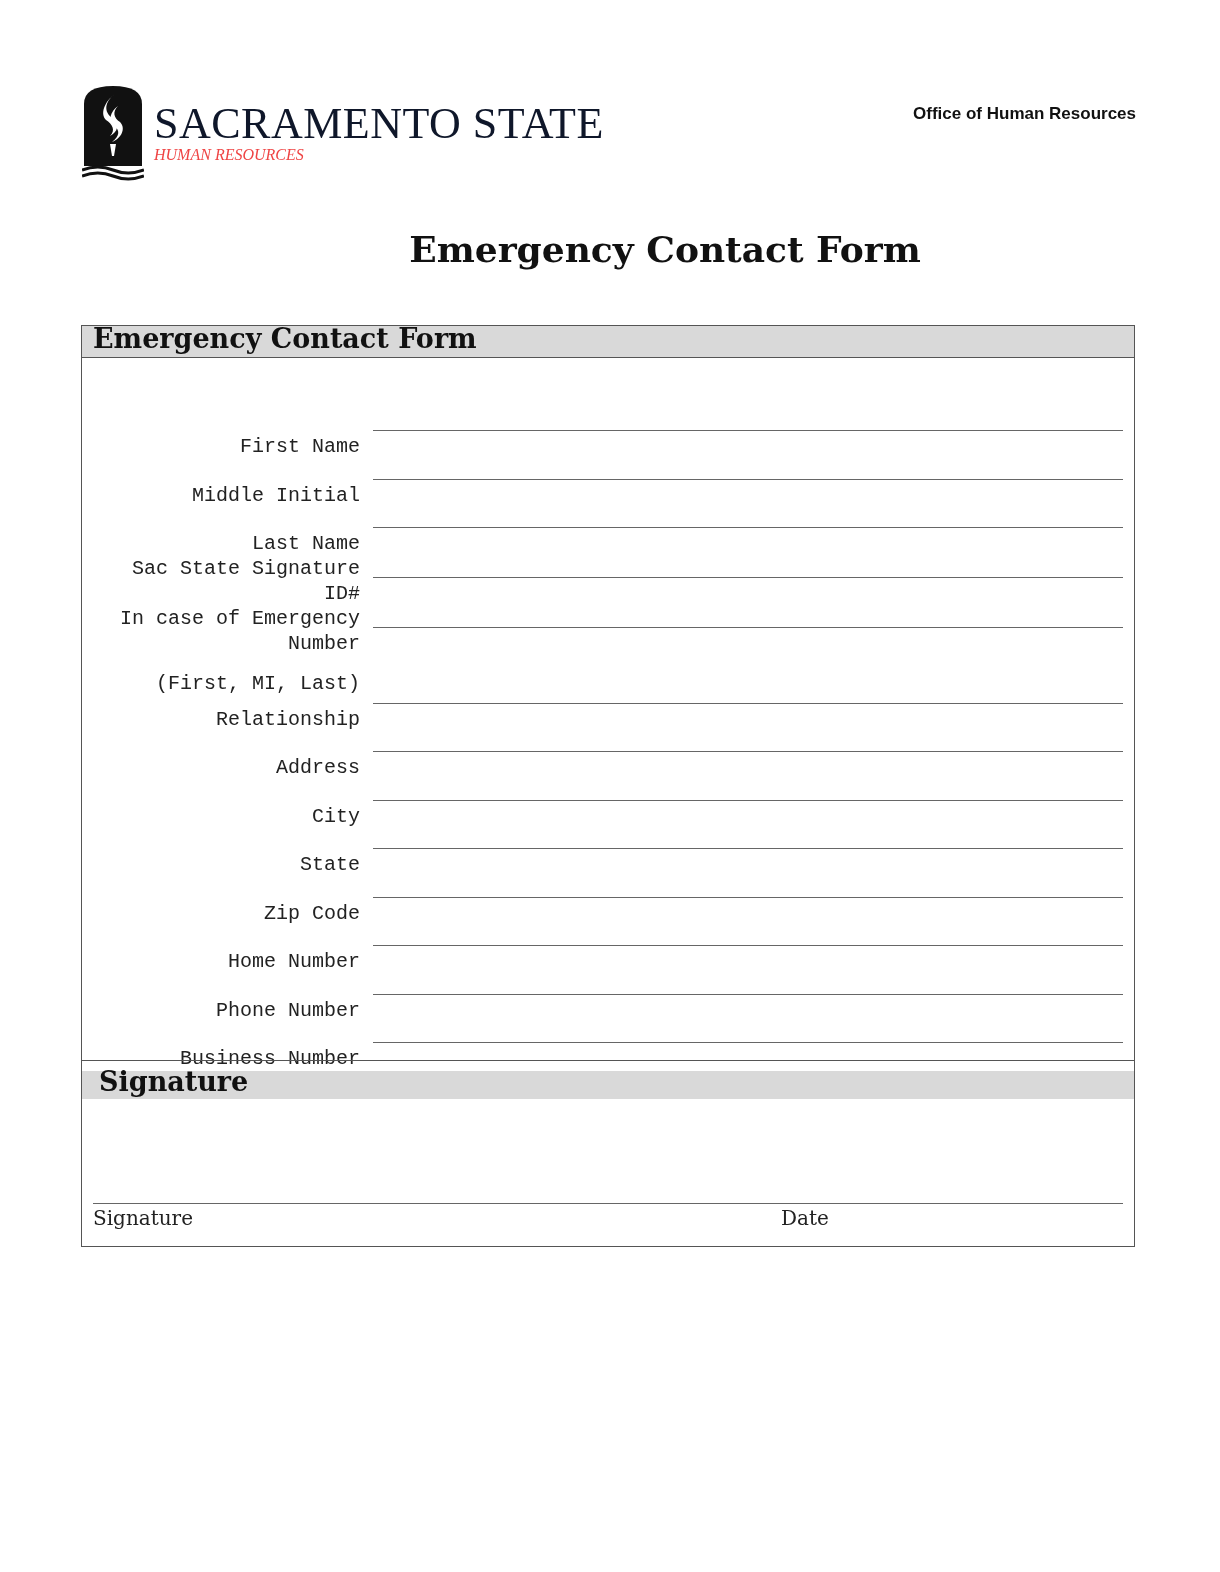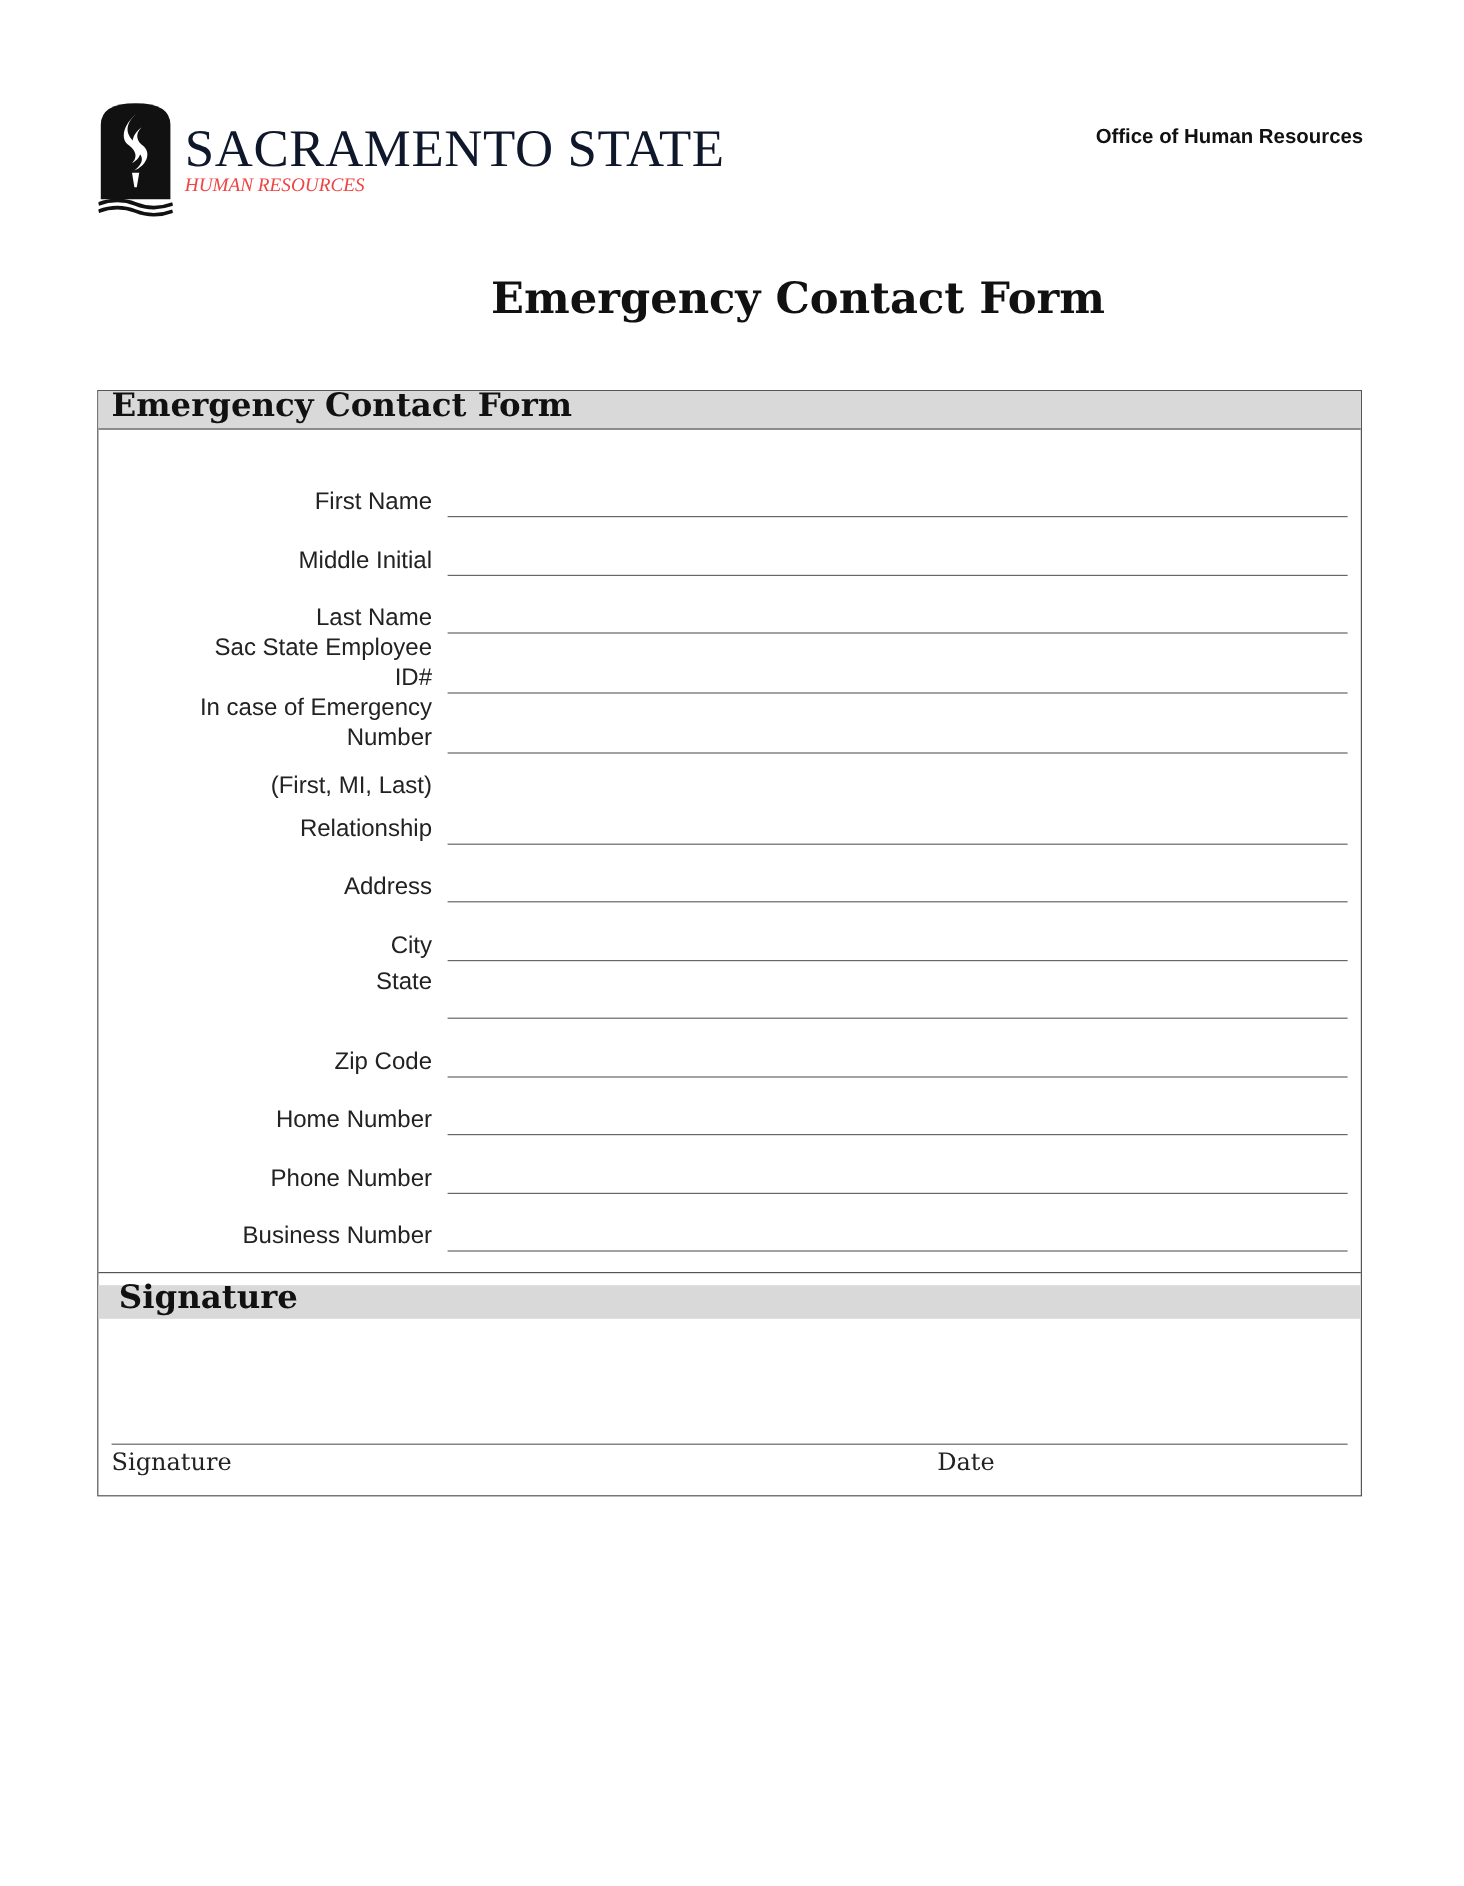--- a/index.html
+++ b/index.html
@@ -12,21 +12,21 @@
 
     .office { position: absolute; right: 84px; top: 102px; text-align: right; font-family: Liberation Sans, sans-serif; font-weight: bold; font-size: 17px; line-height: 24px; color: #111; }
 
     .doc-title { position: absolute; left: 0; width: 1330px; top: 228px; text-align: center; font-family: "DejaVu Serif", serif; font-weight: bold; font-size: 36px; color: #111; }
 
     .form-box { position: absolute; left: 81px; top: 325px; width: 1054px; height: 922px; border: 1px solid #555; box-sizing: border-box; }
     .section-head { position: absolute; left: 0; right: 0; background: #d9d9d9; font-family: "DejaVu Serif", serif; font-weight: bold; color: #111; }
     .head-1 { top: 0; height: 31px; border-bottom: 1px solid #555; font-size: 27px; line-height: 26px; padding-left: 11px; }
     .divider { position: absolute; left: 0; right: 0; top: 734px; border-top: 1px solid #555; }
     .head-2 { top: 745px; height: 28px; font-size: 27px; line-height: 22px; padding-left: 17px; }
-    .label { position: absolute; right: 774px; text-align: right; font-family: Liberation Sans, sans-serif; font-size: 20px; line-height: 25px; color: #222; white-space: nowrap; }
+    .label { position: absolute; right: 774px; text-align: right; font-family: Liberation Mono, monospace; font-size: 20px; line-height: 25px; color: #222; white-space: nowrap; margin-top: 28px; }
     .line { position: absolute; left: 291px; right: 11px; border-bottom: 1px solid #666; height: 0; }
 
     .sig-line { position: absolute; left: 11px; right: 11px; top: 877px; border-bottom: 1px solid #666; }
     .sig-label { position: absolute; top: 880px; font-family: "DejaVu Serif", serif; font-size: 20px; color: #222; }
   </style>
 </head>
 <body>
 
 <div class="logo">
   <svg class="logo-mark" viewBox="0 0 62 98">
@@ -53,42 +53,42 @@
   <div class="label" style="top:80px">First Name</div>
   <div class="line" style="top:104px"></div>
 
   <div class="label" style="top:129px">Middle Initial</div>
   <div class="line" style="top:153px"></div>
 
   <div class="label" style="top:177px">Last Name</div>
   <div class="line" style="top:201px"></div>
 
   <div class="label" style="top:202px">
-    <div>Sac State Employee</div>
+    <div>Sac State Signature</div>
     <div>ID#</div>
   </div>
   <div class="line" style="top:251px"></div>
 
   <div class="label" style="top:252px">
     <div>In case of Emergency</div>
     <div>Number</div>
     <div style="margin-top:15px">(First, MI, Last)</div>
   </div>
   <div class="line" style="top:301px"></div>
 
   <div class="label" style="top:353px">Relationship</div>
   <div class="line" style="top:377px"></div>
 
   <div class="label" style="top:401px">Address</div>
   <div class="line" style="top:425px"></div>
 
   <div class="label" style="top:450px">City</div>
   <div class="line" style="top:474px"></div>
 
-  <div class="label" style="top:480px">State</div>
+  <div class="label" style="top:498px">State</div>
   <div class="line" style="top:522px"></div>
 
   <div class="label" style="top:547px">Zip Code</div>
   <div class="line" style="top:571px"></div>
 
   <div class="label" style="top:595px">Home Number</div>
   <div class="line" style="top:619px"></div>
 
   <div class="label" style="top:644px">Phone Number</div>
   <div class="line" style="top:668px"></div>

